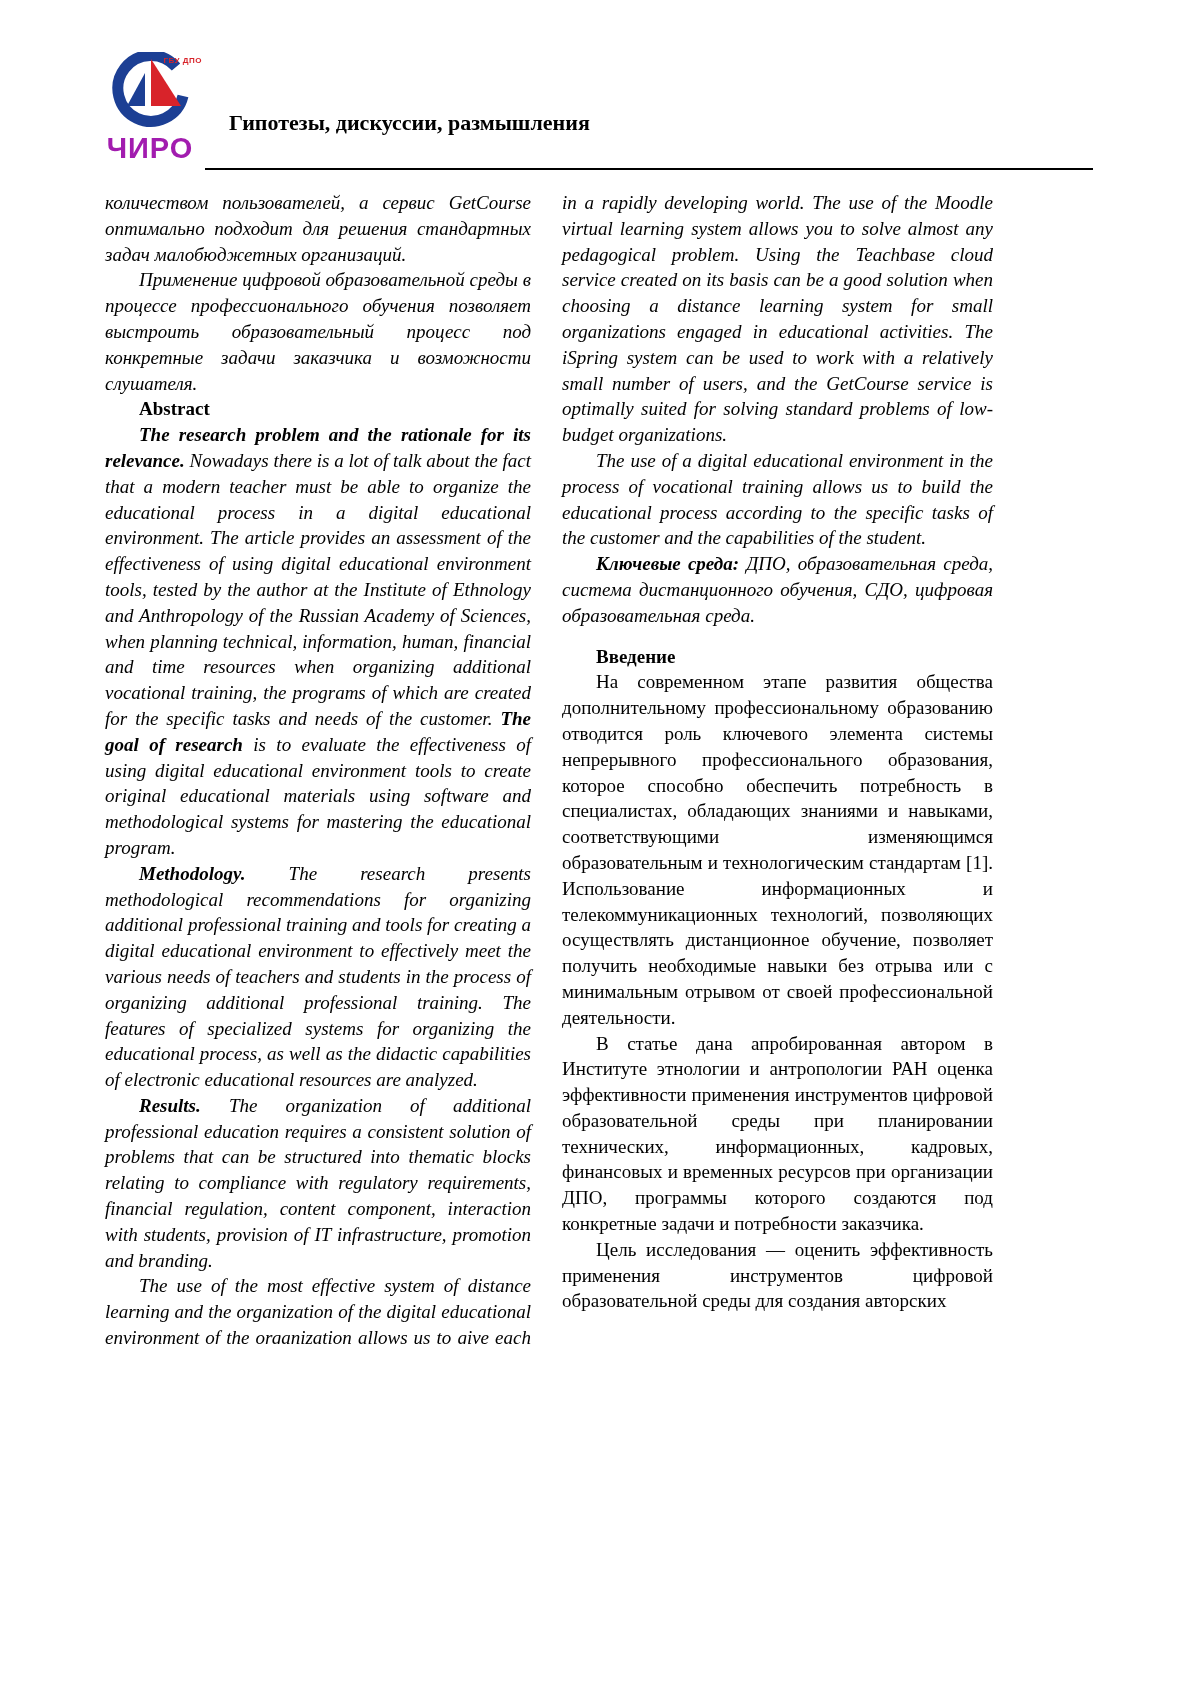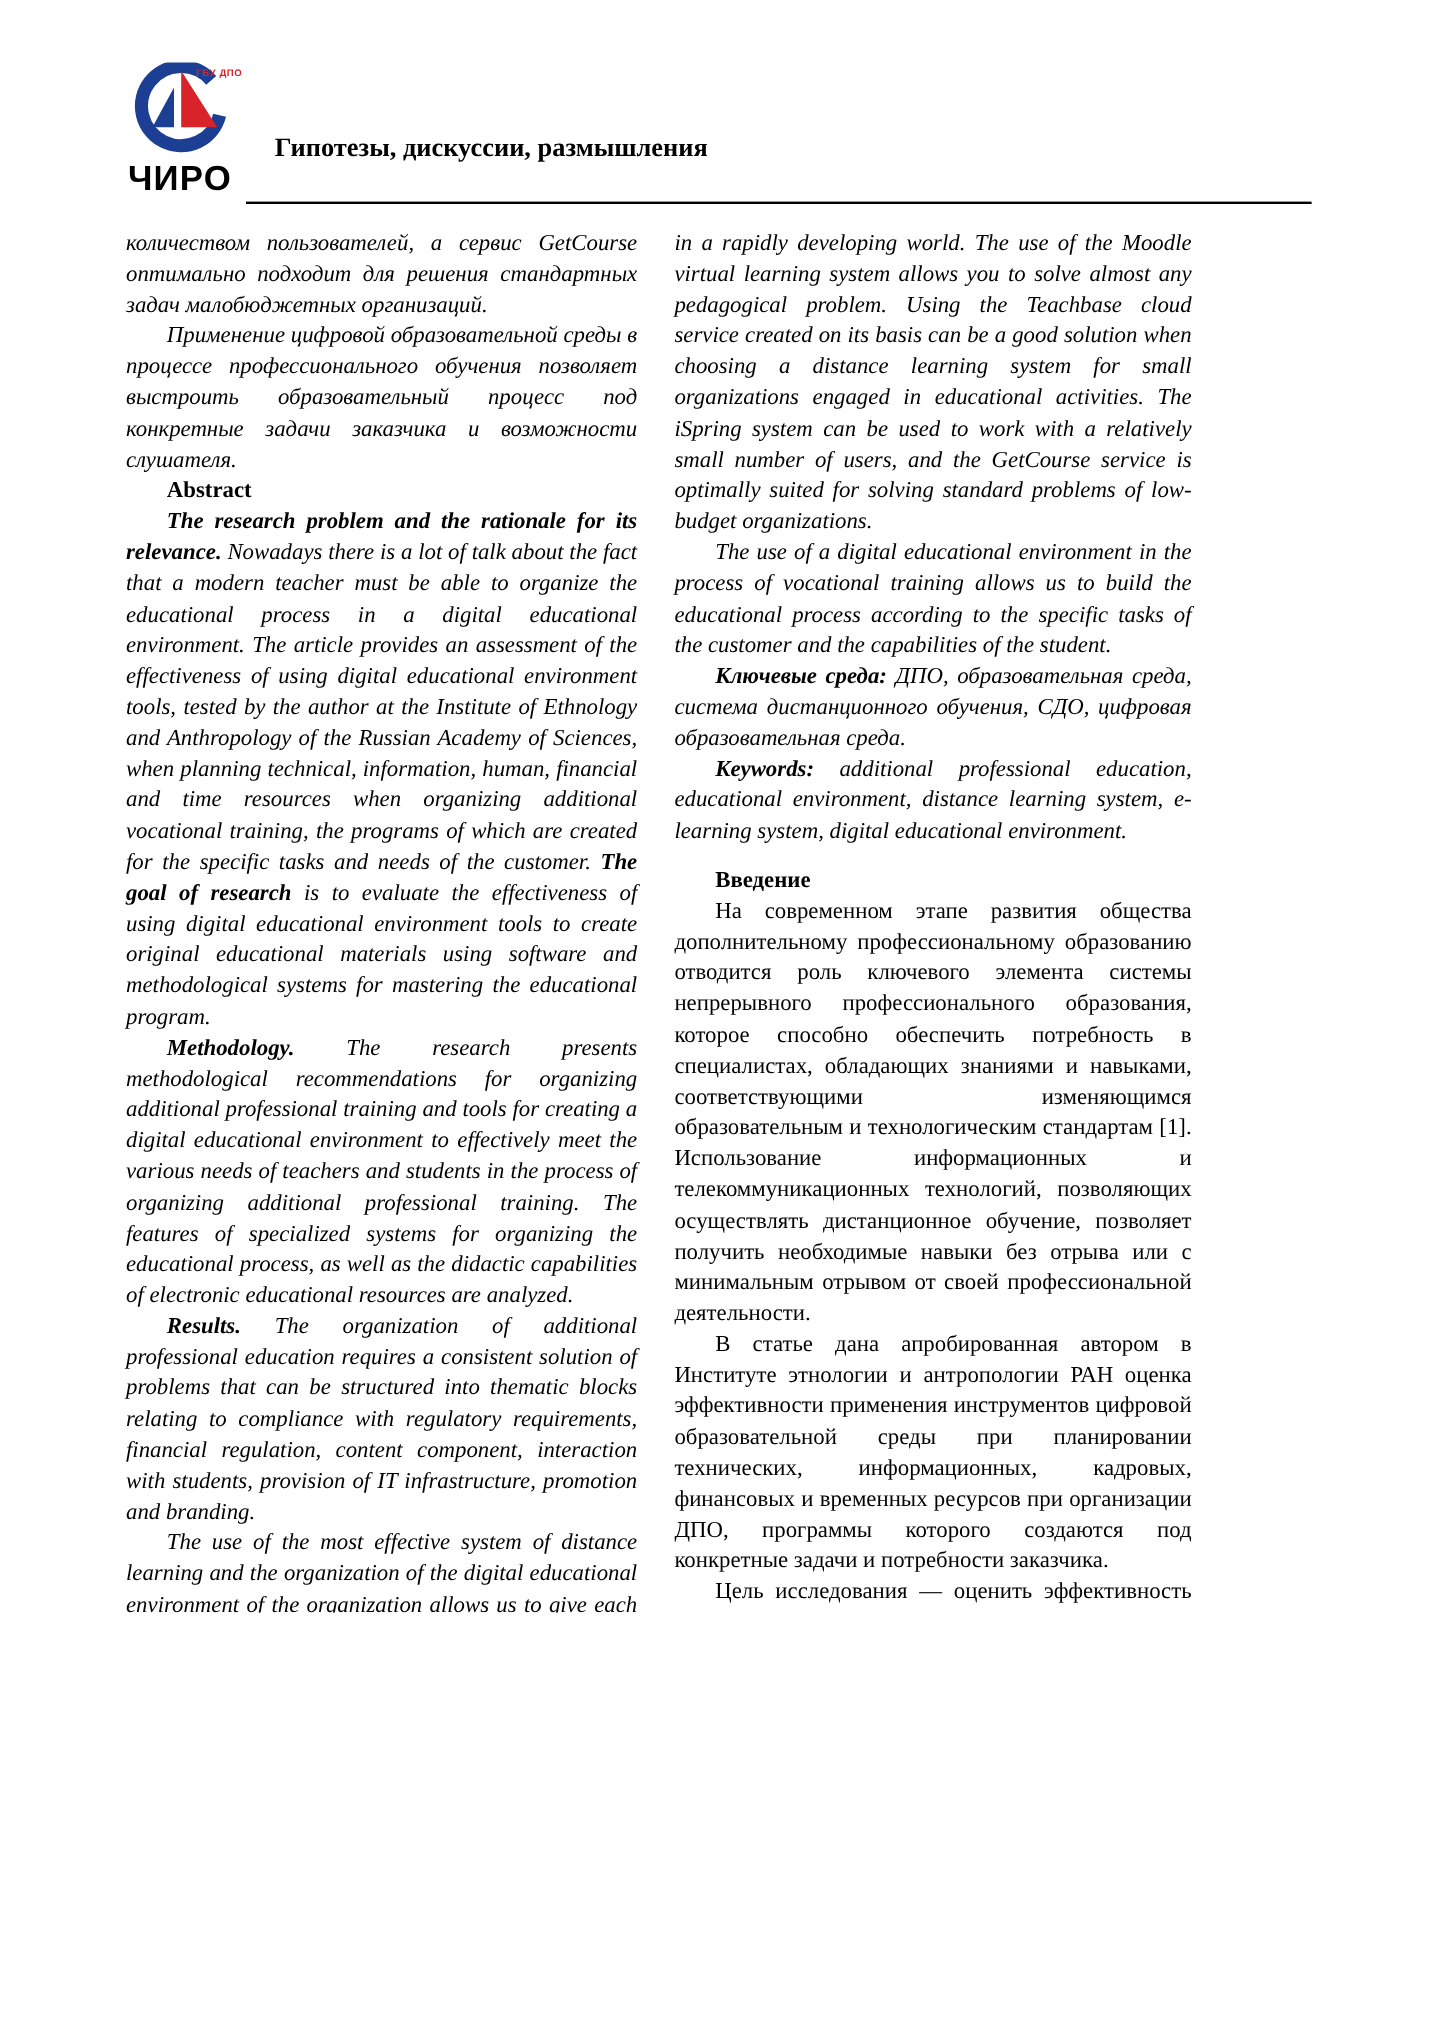--- a/index.html
+++ b/index.html
@@ -10,21 +10,21 @@
 
   
   .logo { position:absolute; left:100px; top:52px; width:100px; text-align:center; }
   .logo-caption {
     position:absolute; top:4px; right:-2px;
     font-family:"Liberation Sans", sans-serif; font-size:8px; font-weight:bold;
     color:#d8232a; letter-spacing:0.5px;
   }
   .logo-text {
     font-family:"Liberation Sans", sans-serif; font-weight:bold; font-size:29px;
-    color:#000000; letter-spacing:1px; line-height:1; margin-top:-2px;
+    color:#a21caf; letter-spacing:1px; line-height:1; margin-top:-2px;
   }
   .section-title { position:absolute; left:215px; top:96px; margin:14px; font-size:22px; font-weight:bold; }
   .header-rule { position:absolute; left:205px; top:168px; width:888px; height:2px; background:#000; }
 
   
   .column { position:absolute; top:190px; font-size:19px; line-height:25.8px; text-align:justify; }
   .col-left  { left:105px; width:426px; }
   .col-right { left:562px; width:431px; }
   .para   { margin:0; }
   .indent { text-indent:34px; }
@@ -64,21 +64,20 @@
     <p class="para italic indent"><span class="lead">The research problem and the rationale for its relevance.</span> <span>Nowadays there is a lot of talk about the fact that a modern teacher must be able to organize the educational process in a digital educational environment. The article provides an assessment of the effectiveness of using digital educational environment tools, tested by the author at the Institute of Ethnology and Anthropology of the Russian Academy of Sciences, when planning technical, information, human, financial and time resources when organizing additional vocational training, the programs of which are created for the specific tasks and needs of the customer.</span> <span class="lead">The goal of research</span> <span>is to evaluate the effectiveness of using digital educational environment tools to create original educational materials using software and methodological systems for mastering the educational program.</span></p>
     <p class="para italic indent"><span class="lead">Methodology.</span> <span>The research presents methodological recommendations for organizing additional professional training and tools for creating a digital educational environment to effectively meet the various needs of teachers and students in the process of organizing additional professional training. The features of specialized systems for organizing the educational process, as well as the didactic capabilities of electronic educational resources are analyzed.</span></p>
     <p class="para italic indent"><span class="lead">Results.</span> <span>The organization of additional professional education requires a consistent solution of problems that can be structured into thematic blocks relating to compliance with regulatory requirements, financial regulation, content component, interaction with students, provision of IT infrastructure, promotion and branding.</span></p>
     <p class="para italic indent">The use of the most effective system of distance learning and the organization of the digital educational environment of the organization allows us to give each student the opportunity to conveniently improve their qualifications and professional retraining, maintain up-to-date knowledge and skills</p>
   </div>
 
   <div class="column col-right">
     <p class="para italic">in a rapidly developing world. The use of the Moodle virtual learning system allows you to solve almost any pedagogical problem. Using the Teachbase cloud service created on its basis can be a good solution when choosing a distance learning system for small organizations engaged in educational activities. The iSpring system can be used to work with a relatively small number of users, and the GetCourse service is optimally suited for solving standard problems of low-budget organizations.</p>
     <p class="para italic indent">The use of a digital educational environment in the process of vocational training allows us to build the educational process according to the specific tasks of the customer and the capabilities of the student.</p>
     <p class="para italic indent"><span class="lead">Ключевые среда:</span> <span>ДПО, образовательная среда, система дистанционного обучения, СДО, цифровая образовательная среда.</span></p>
-    <p class="para italic indent"><span class="lead">Keywords:</span> <span>additional professional education, educational environment, distance learning system, e-learning system, digital educational environment.</span></p>
     <p class="heading heading-spaced">Введение</p>
     <p class="para indent">На современном этапе развития общества дополнительному профессиональному образованию отводится роль ключевого элемента системы непрерывного профессионального образования, которое способно обеспечить потребность в специалистах, обладающих знаниями и навыками, соответствующими изменяющимся образовательным и технологическим стандартам [1]. Использование информационных и телекоммуникационных технологий, позволяющих осуществлять дистанционное обучение, позволяет получить необходимые навыки без отрыва или с минимальным отрывом от своей профессиональной деятельности.</p>
     <p class="para indent">В статье дана апробированная автором в Институте этнологии и антропологии РАН оценка эффективности применения инструментов цифровой образовательной среды при планировании технических, информационных, кадровых, финансовых и временных ресурсов при организации ДПО, программы которого создаются под конкретные задачи и потребности заказчика.</p>
     <p class="para indent">Цель исследования — оценить эффективность применения инструментов цифровой образовательной среды для создания авторских</p>
   </div>
 
   <div class="footer">
     <div class="footer-rule"></div>
     <div class="footer-journal">Научно-теоретический отрыва</div>
     <div class="footer-page">70</div>

